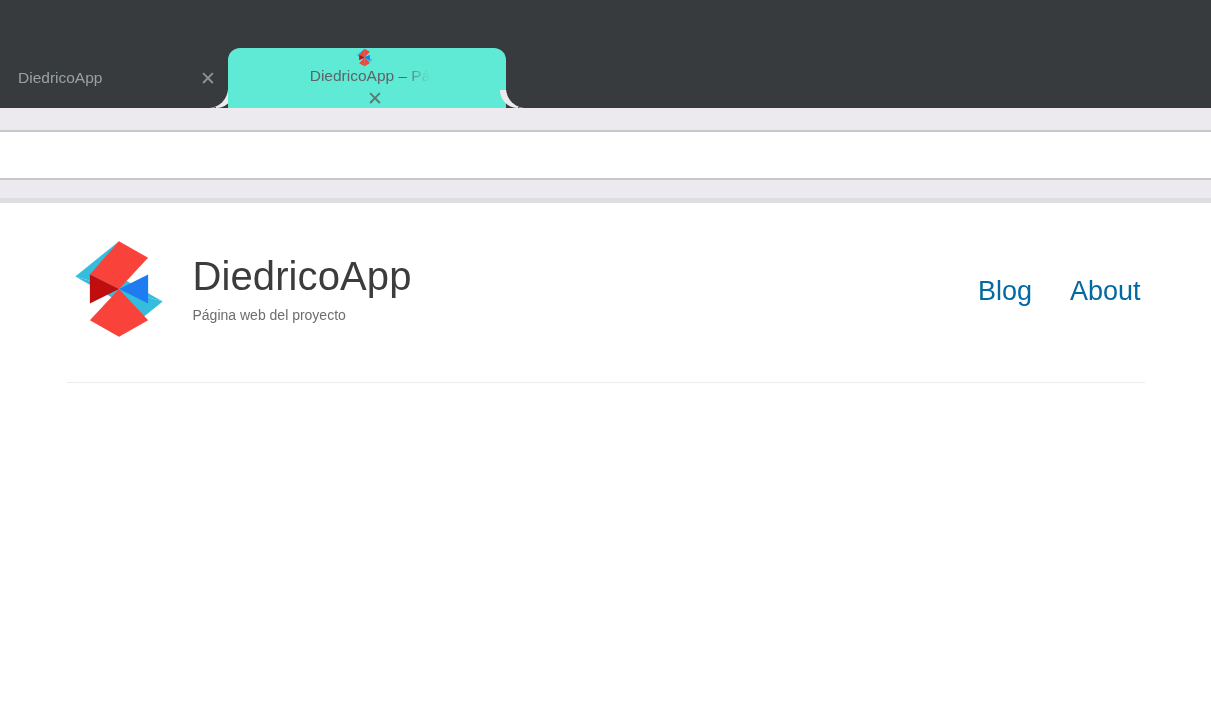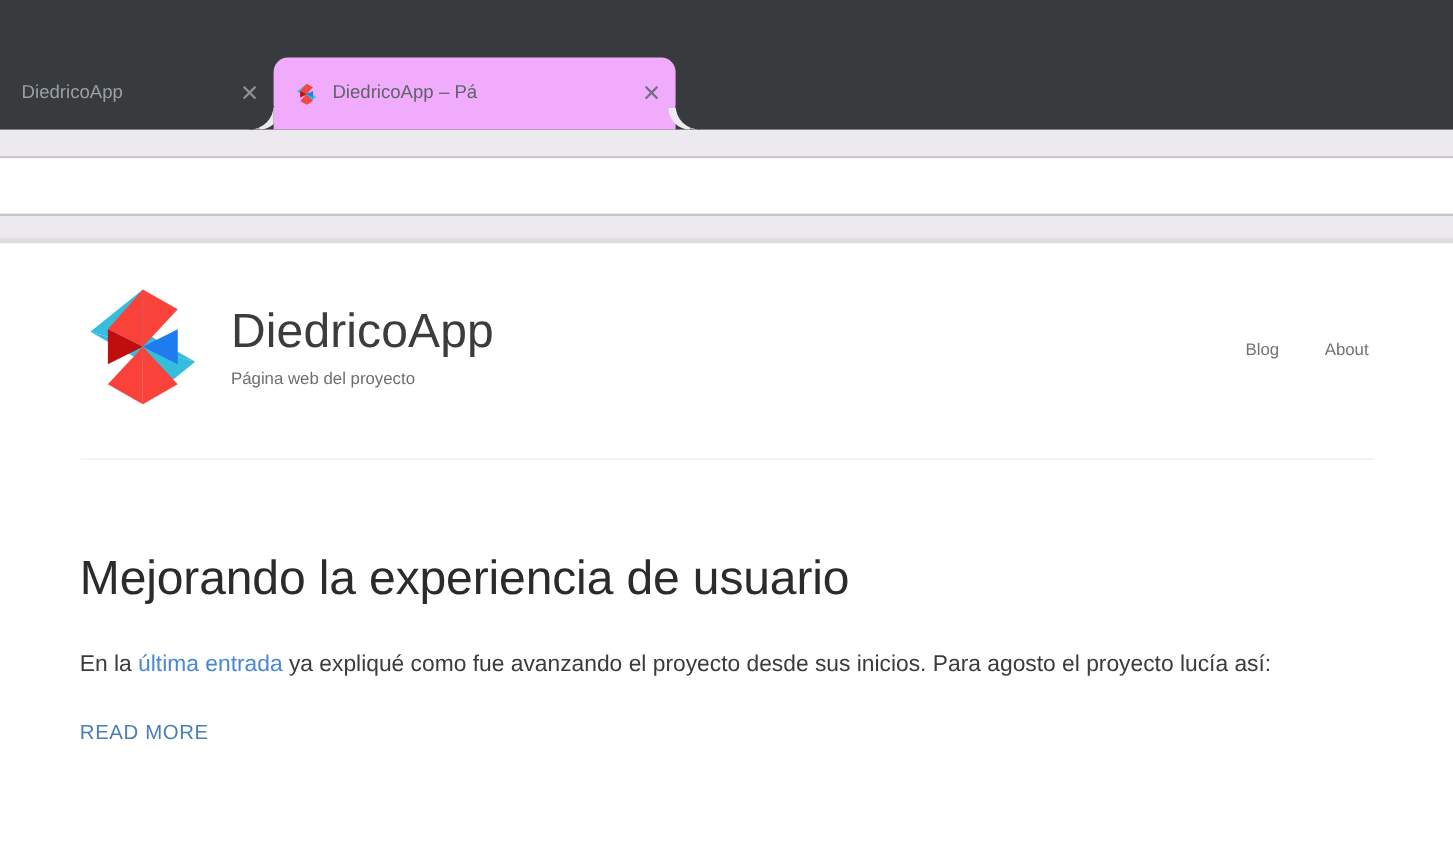--- a/index.html
+++ b/index.html
@@ -40,23 +40,24 @@
     border-top-right-radius: 12px;
   }
 
   .tab.inactive {
     width: 228px;
     background: transparent;
     color: #9aa0a4;
   }
 
   .tab.active {
-    width: 335px;
-    background: #f0abfc;
+    width: 278px;
+    background: #5eead4;
     color: #5f6368;
+    flex-direction: column;
   }
 
   
   .tab.active::before,
   .tab.active::after {
     content: "";
     position: absolute;
     bottom: 0;
     width: 18px;
     height: 18px;
@@ -185,22 +186,22 @@
 
   .site-nav {
     display: flex;
     align-items: center;
     gap: 38px;
     padding-right: 6px;
     margin-top: 4px;
   }
 
   .nav-link {
-    font-size: 14px;
-    color: #737373;
+    font-size: 27px;
+    color: #0369a1;
     text-decoration: none;
     line-height: 1.2;
     text-align: center;
   }
 
   .header-rule {
     height: 1px;
     background: #ececec;
     margin: 28px 2px 0 2px;
   }
@@ -311,24 +312,15 @@
 
       <nav class="site-nav">
         <a class="nav-link" href="#">Blog</a>
         <a class="nav-link" href="#">About</a>
       </nav>
 
     </div>
 
     <div class="header-rule"></div>
 
-    <article class="article">
-      <h1 class="post-title">Mejorando la experiencia de usuario</h1>
-
-      <p class="post-body">
-        <span>En la </span><a class="inline-link" href="#">última entrada</a><span> ya expliqué como fue avanzando el proyecto desde sus inicios. Para agosto el proyecto lucía así:</span>
-      </p>
-
-      <a class="read-more" href="#">READ MORE</a>
-    </article>
 
   </div>
 </div>
 
 </body></html>

